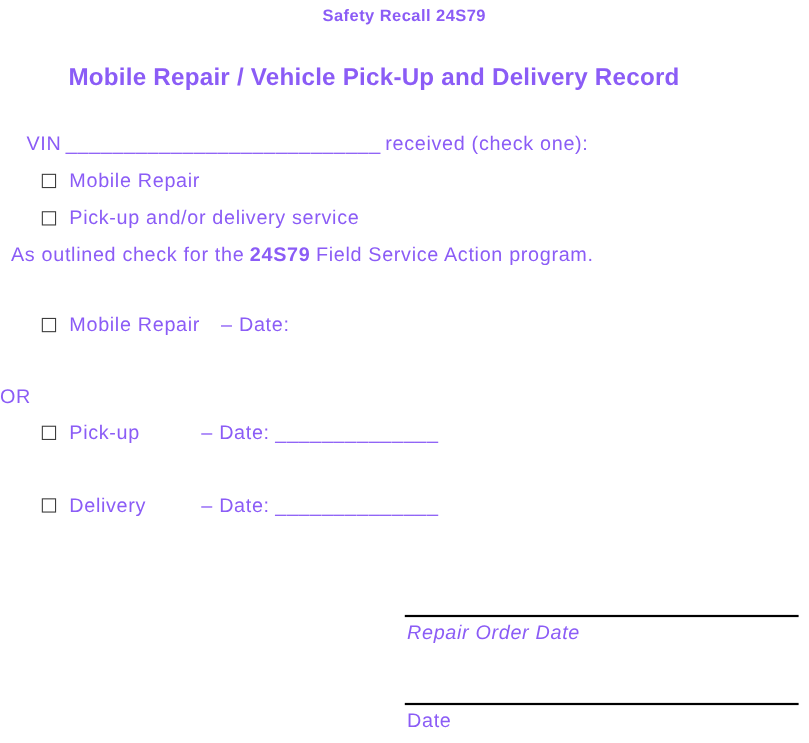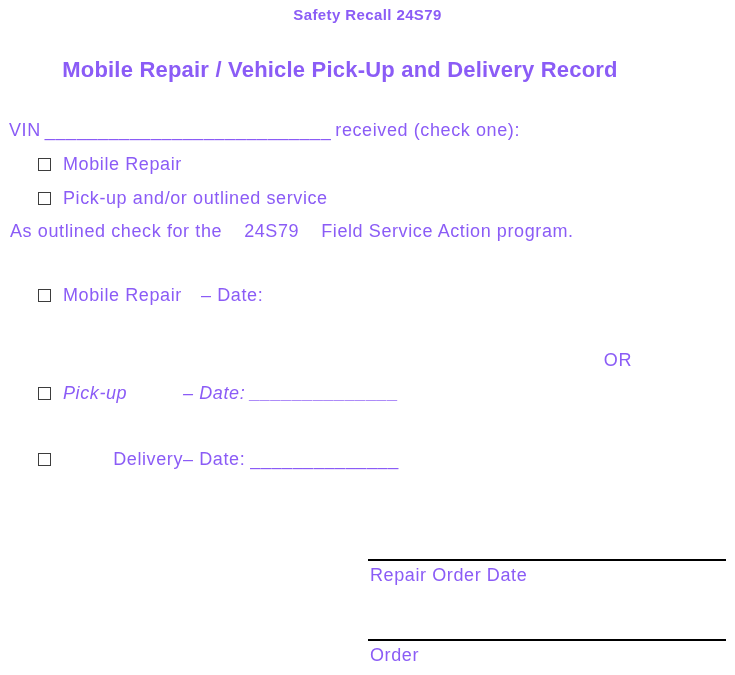--- a/index.html
+++ b/index.html
@@ -21,56 +21,56 @@
     top: 6px; left: 0; width: 735px;
     text-align: center;
     font-size: 15px; font-weight: bold; letter-spacing: 0.4px;
   }
   .title {
     top: 57px; left: 0; width: 680px;
     text-align: center;
     font-size: 22px; font-weight: bold; letter-spacing: 0.2px;
   }
 
-  .vin-row  { top: 120px; left: 9px; }
+  .vin-row  { top: 120px; left: 24px; }
   .blank { letter-spacing: 0.6px; }
   .vin-row .blank { margin: 0 4px; }
 
   .check-row { display: flex; align-items: center; }
   .row-opt1  { top: 154px; left: 38px; }
   .row-opt2  { top: 188px; left: 38px; }
 
   .cb {
     display: inline-block;
     width: 13px; height: 13px;
     box-sizing: border-box;
     border: 1.5px solid #3d3d3d;
     background: #fff;
     margin-right: 12px;
     flex: 0 0 auto;
   }
 
   .note-row { top: 221px; left: 10px; }
-  .note-code { font-weight: normal; margin: 0 22px; }
+  .note-code { font-weight: bold; margin: 0 5px; }
 
   .row-mobile-date   { top: 285px; left: 38px; }
-  .or-row            { top: 350px; left: 0; width: 632px; text-align: right; }
-  .row-pickup-date   { top: 383px; left: 38px; font-style: italic; }
-  .row-delivery-date { top: 449px; left: 38px; text-align: right; }
+  .or-row            { top: 350px; left: 0; width: 632px; text-align: left; }
+  .row-pickup-date   { top: 383px; left: 38px; }
+  .row-delivery-date { top: 449px; left: 38px; }
 
   .dlabel { display: inline-block; }
   .w-mobile { min-width: 138px; }
   .w-fixed  { min-width: 120px; }
   .date-blank { margin-left: 5px; }
 
   .sigcell { position: absolute; }
   .sigcell .sigline { height: 0; border-top: 2px solid #000; }
   .sigcell .siglabel { padding: 4px 0 0 2px; font-size: 18px; white-space: nowrap; }
   .sig-r1-left  { top: 559px; left: 8px;   width: 339px; }
-  .sig-r1-right { top: 559px; left: 368px; width: 358px; }
+  .sig-r1-right { top: 559px; left: 368px; width: 358px; font-style: italic; }
   .sig-r2-left  { top: 639px; left: 8px;   width: 339px; }
   .sig-r2-right { top: 639px; left: 368px; width: 358px; }
 </style>
 </head>
 <body>
 
 <div class="page">
 
   <div class="abs recall-header">Safety Recall 24S79</div>
 
@@ -80,21 +80,21 @@
     <span>VIN</span><span class="blank">___________________________</span><span>received (check one):</span>
   </div>
 
   <div class="abs check-row row-opt1">
     <span class="cb"></span>
     <span>Mobile Repair</span>
   </div>
 
   <div class="abs check-row row-opt2">
     <span class="cb"></span>
-    <span>Pick-up and/or outlined service</span>
+    <span>Pick-up and/or delivery service</span>
   </div>
 
   <div class="abs note-row">
     <span>As outlined check for the</span><span class="note-code">24S79</span><span>Field Service Action program.</span>
   </div>
 
   <div class="abs check-row row-mobile-date">
     <span class="cb"></span>
     <span class="dlabel w-mobile">Mobile Repair</span>
     <span>– Date:</span>
@@ -118,16 +118,16 @@
 
 
   <div class="sigcell sig-r1-right">
     <div class="sigline"></div>
     <div class="siglabel">Repair Order Date</div>
   </div>
 
 
   <div class="sigcell sig-r2-right">
     <div class="sigline"></div>
-    <div class="siglabel">Order</div>
+    <div class="siglabel">Date</div>
   </div>
 
 </div>
 
 </body></html>

